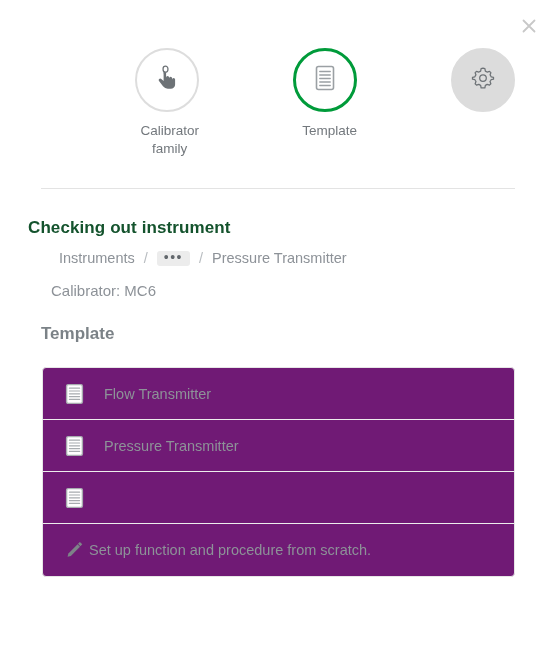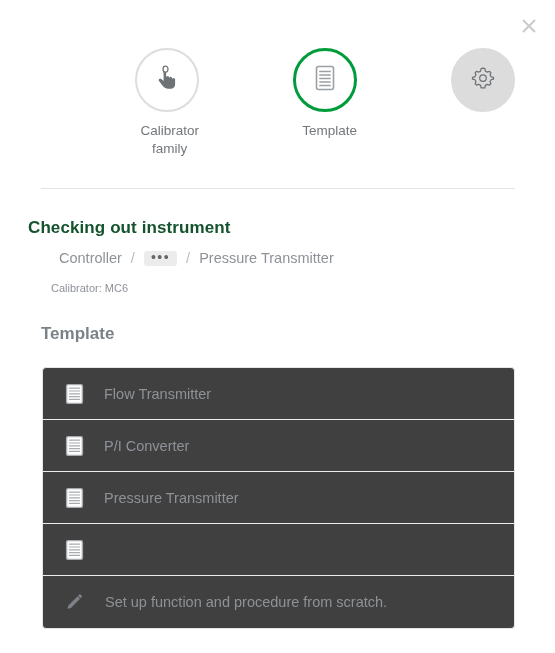--- a/index.html
+++ b/index.html
@@ -123,21 +123,21 @@
     letter-spacing: 1.5px;
     font-size: 14px;
     cursor: pointer;
   }
 
   
   #calibrator-note {
     position: absolute;
     top: 282px;
     left: 51px;
-    font-size: 11px;
+    font-size: 15px;
     color: #8d9298;
   }
 
   
   #template-heading {
     position: absolute;
     top: 324px;
     left: 41px;
     font-size: 17px;
     font-weight: bold;
@@ -146,21 +146,21 @@
 
   
   #template-list {
     position: absolute;
     top: 367px;
     left: 42px;
     width: 473px;
     box-sizing: border-box;
     border: 1px solid #e6e6e6;
     border-radius: 4px;
-    background: #404040;
+    background: #701a75;
     overflow: hidden;
   }
   .template-row {
     height: 52px;
     display: flex;
     align-items: center;
     padding: 0 18px;
     box-sizing: border-box;
     border-bottom: 1px solid #ededed;
     cursor: pointer;
@@ -172,21 +172,21 @@
     align-items: center;
     justify-content: center;
     flex: 0 0 auto;
   }
   .row-icon svg { display: block; }
   .row-label {
     margin-left: 17px;
     font-size: 14.5px;
     color: #8d9298;
   }
-  .template-row.scratch .row-label { margin-left: 18px; }
+  .template-row.scratch .row-label { margin-left: 2px; }
 </style>
 </head>
 <body>
 
 <div id="close-button">
   <span>
     <svg width="16" height="16" viewBox="0 0 16 16" aria-hidden="true">
       <path d="M2.5 2.5 L13.5 13.5 M13.5 2.5 L2.5 13.5" stroke="#c8c8c8" stroke-width="1.8" fill="none" stroke-linecap="round"></path>
     </svg>
   </span>
@@ -237,21 +237,21 @@
   </div>
 
 
 </div>
 
 <div id="stepper-divider"></div>
 
 <div id="checkout-heading">Checking out instrument</div>
 
 <div id="breadcrumb">
-  <span class="crumb">Controller</span>
+  <span class="crumb">Instruments</span>
   <span class="sep">/</span>
   <span class="crumb-ellipsis">•••</span>
   <span class="sep">/</span>
   <span class="crumb">Pressure Transmitter</span>
 </div>
 
 <div id="calibrator-note">Calibrator: MC6</div>
 
 <div id="template-heading">Template</div>
 
@@ -266,35 +266,20 @@
             <path d="M4.4 8.0 H14.6"></path>
           <path d="M4.4 10.8 H14.6"></path>
             <path d="M4.4 13.6 H14.6"></path>
           <path d="M4.4 16.4 H14.6"></path>
         </g>
       </svg>
     </span>
     <span class="row-label">Flow Transmitter</span>
   </div>
 
-  <div class="template-row">
-    <span class="row-icon">
-      <svg width="19" height="22" viewBox="0 0 19 22" aria-hidden="true">
-        <rect x="1.6" y="1.6" width="15.8" height="18.8" rx="1.6" ry="1.6" fill="#ffffff" stroke="#a7abaf" stroke-width="1.4"></rect>
-        <g stroke="#a7abaf" stroke-width="1.2" stroke-linecap="round">
-          <path d="M4.4 5.2 H14.6"></path>
-            <path d="M4.4 8.0 H14.6"></path>
-          <path d="M4.4 10.8 H14.6"></path>
-            <path d="M4.4 13.6 H14.6"></path>
-          <path d="M4.4 16.4 H14.6"></path>
-        </g>
-      </svg>
-    </span>
-    <span class="row-label">P/I Converter</span>
-  </div>
 
   <div class="template-row">
     <span class="row-icon">
       <svg width="19" height="22" viewBox="0 0 19 22" aria-hidden="true">
         <rect x="1.6" y="1.6" width="15.8" height="18.8" rx="1.6" ry="1.6" fill="#ffffff" stroke="#a7abaf" stroke-width="1.4"></rect>
         <g stroke="#a7abaf" stroke-width="1.2" stroke-linecap="round">
           <path d="M4.4 5.2 H14.6"></path>
             <path d="M4.4 8.0 H14.6"></path>
           <path d="M4.4 10.8 H14.6"></path>
             <path d="M4.4 13.6 H14.6"></path>

